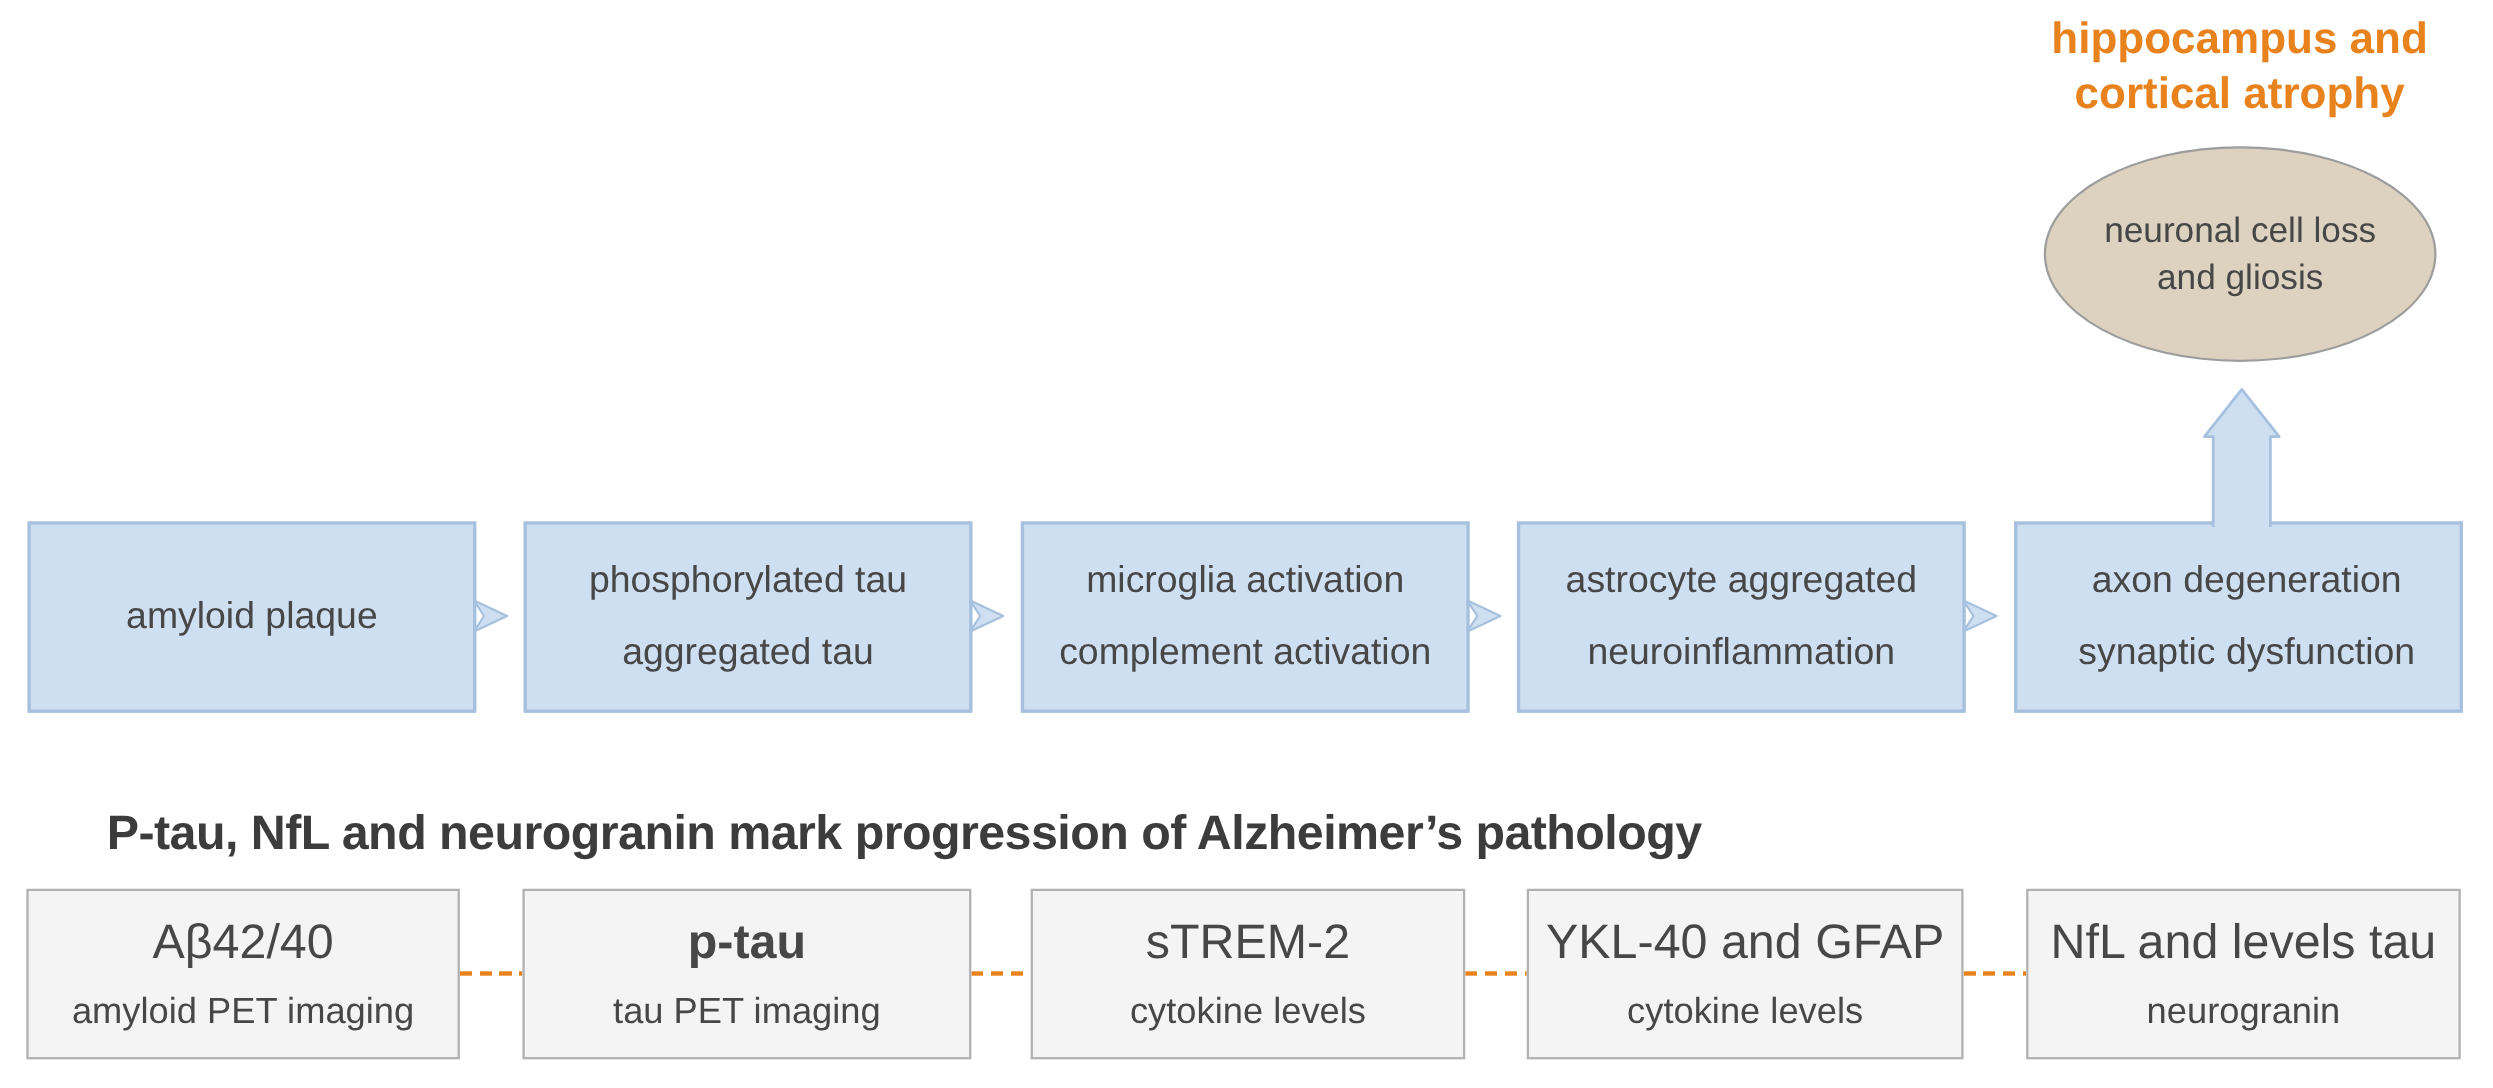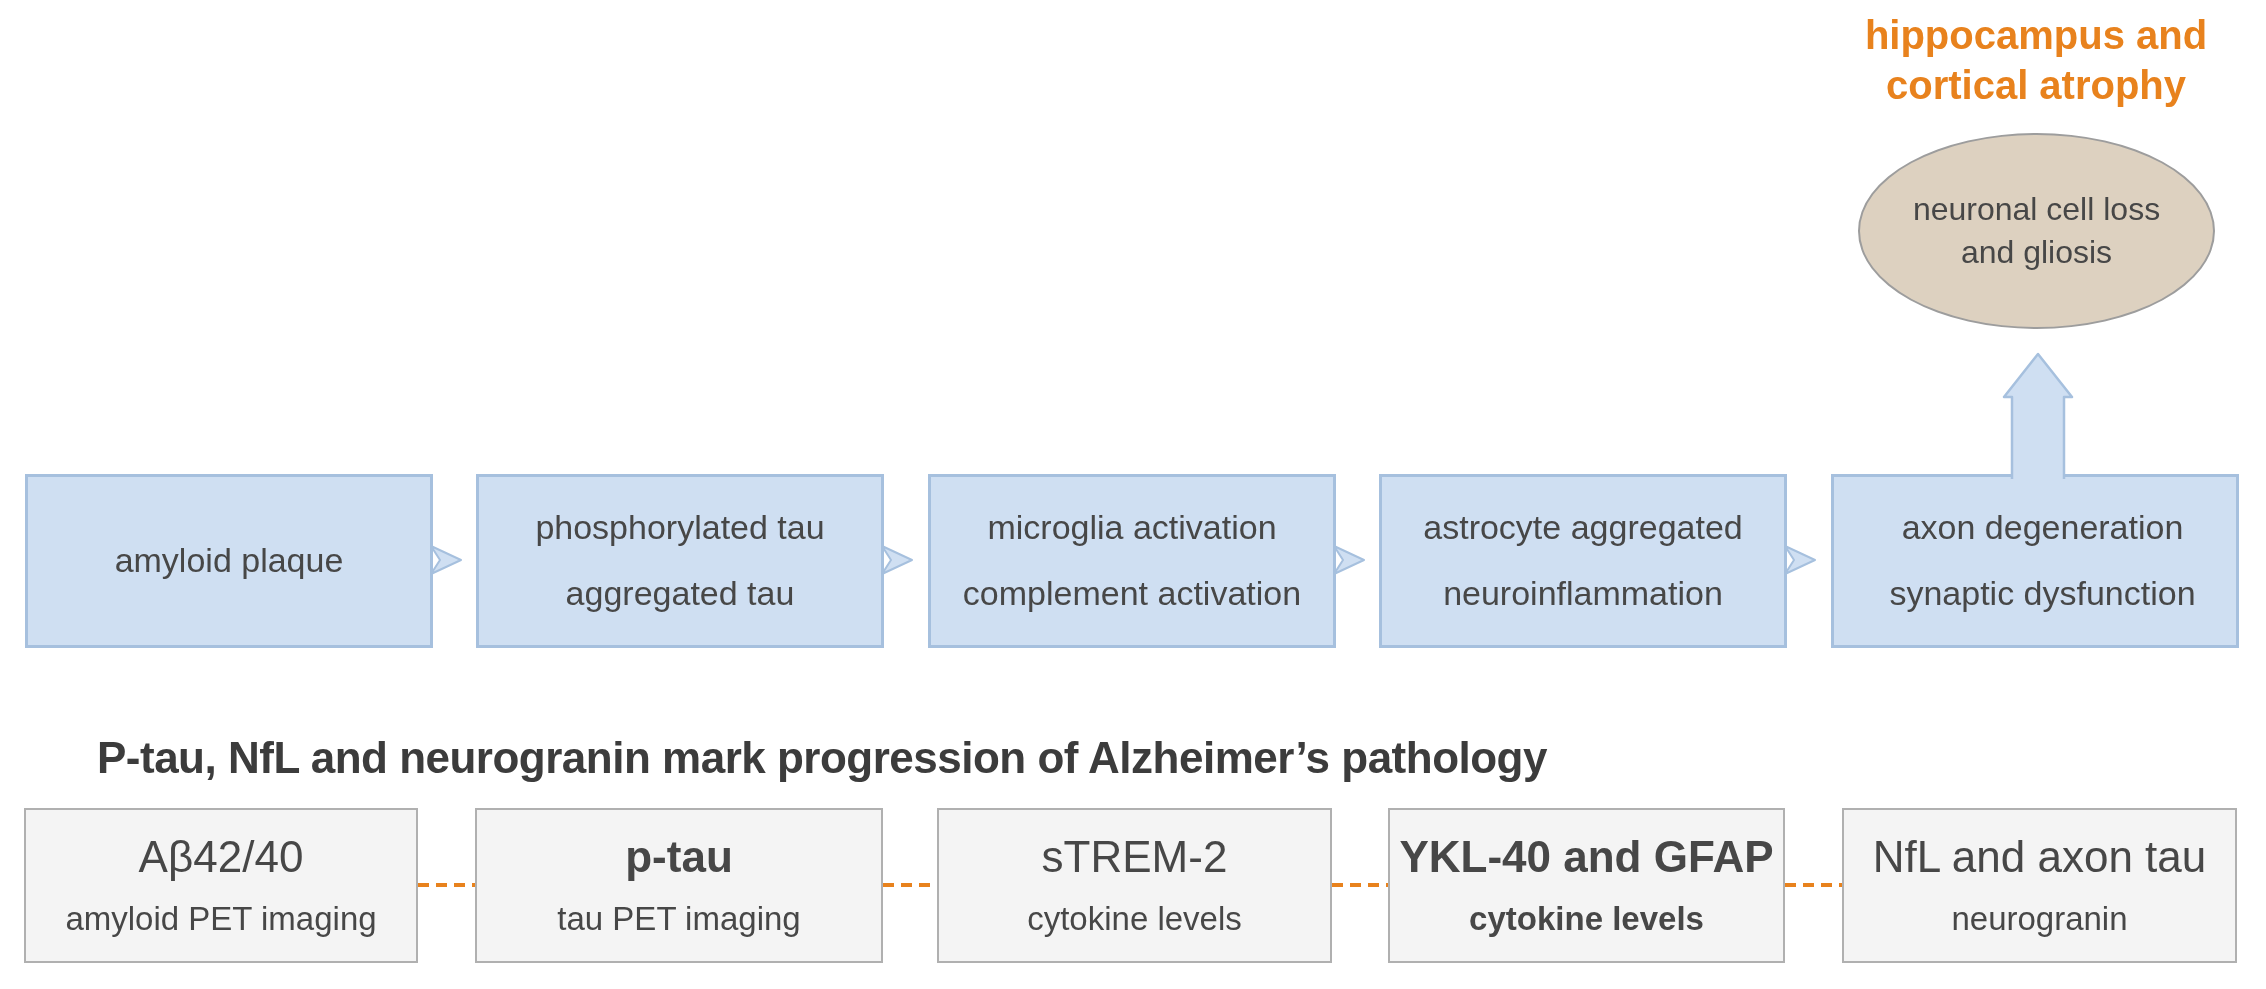--- a/index.html
+++ b/index.html
@@ -190,23 +190,23 @@
   <div class="biomarker-box" style="left:475px;width:408px;">
     <div class="title t-orange t-bold">p-tau</div>
     <div class="subtitle">tau PET imaging</div>
   </div>
 
   <div class="biomarker-box" style="left:937px;width:395px;">
     <div class="title">sTREM-2</div>
     <div class="subtitle">cytokine levels</div>
   </div>
 
-  <div class="biomarker-box" style="left:1388px;width:397px;font-weight:bold;">
+  <div class="biomarker-box" style="left:1388px;width:397px;">
     <div class="title">YKL-40 and GFAP</div>
     <div class="subtitle">cytokine levels</div>
   </div>
 
   <div class="biomarker-box" style="left:1842px;width:395px;">
-    <div class="title t-orange">NfL and axon tau</div>
+    <div class="title t-orange">NfL and levels tau</div>
     <div class="subtitle t-orange">neurogranin</div>
   </div>
 
 </div>
 
 </body></html>

